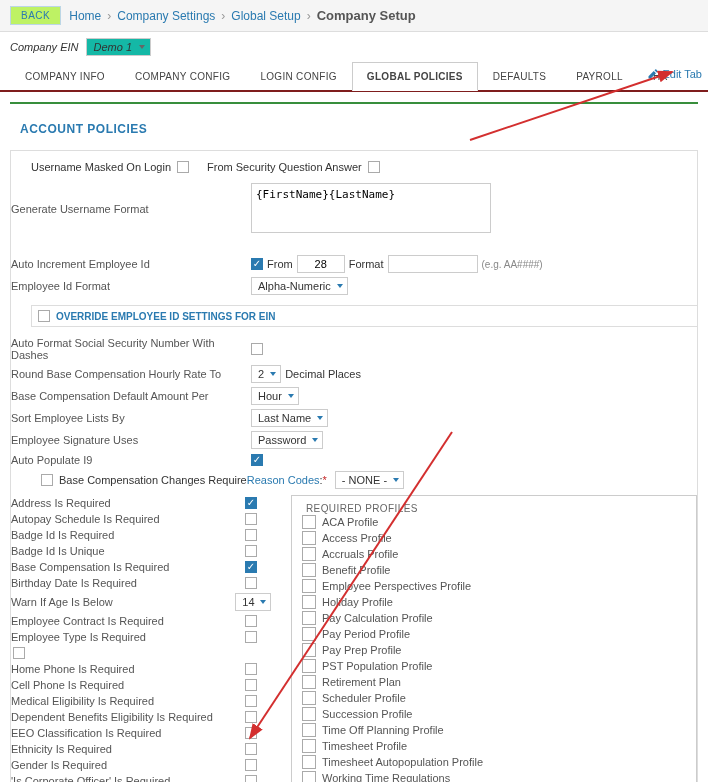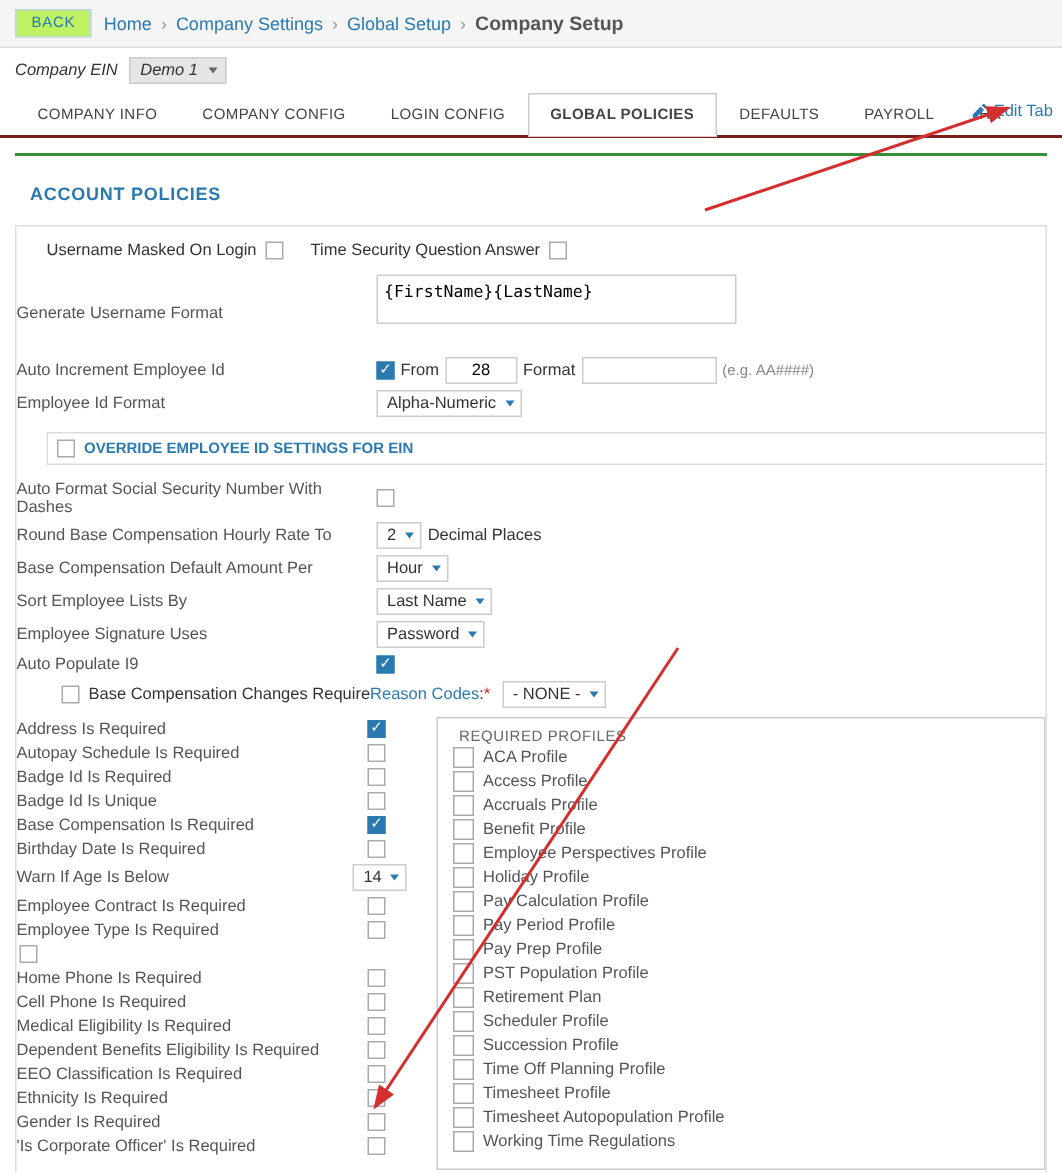--- a/index.html
+++ b/index.html
@@ -7,21 +7,21 @@
 
 
 .header { background: #f5f5f5; border-bottom: 1px solid #ddd; padding: 6px 10px; display: flex; align-items: center; gap: 8px; }
 .back-btn { background: #bef264; border: 1px solid #bcd6e5; color: #2a7ab0; padding: 3px 10px; font-size: 10px; letter-spacing: 0.5px; cursor: pointer; }
 .breadcrumb { display: flex; align-items: center; gap: 4px; font-size: 12px; color: #2a7ab0; }
 .breadcrumb .sep { color: #999; margin: 0 2px; }
 .breadcrumb .crumb { cursor: pointer; }
 .breadcrumb .current { color: #555; font-weight: bold; font-size: 13px; }
 
 .ein-bar { padding: 6px 10px; display: flex; align-items: center; gap: 8px; font-size: 11px; font-style: italic; }
-.ein-select { border: 1px solid #ccc; background: #e5e5e5; padding: 2px 18px 2px 6px; position: relative; cursor: pointer; display: inline-flex; align-items: center; }
+.ein-select { border: 1px solid #ccc; background: #14b8a6; padding: 2px 18px 2px 6px; position: relative; cursor: pointer; display: inline-flex; align-items: center; }
 .ein-select::after { content:''; border-left: 3px solid transparent; border-right: 3px solid transparent; border-top: 4px solid #666; position: absolute; right: 5px; top: 50%; margin-top: -2px; }
 
 
 .tabs { display: flex; border-bottom: 2px solid #7f1d1d; padding: 0 10px; position:relative; }
 .tab { padding: 8px 14px; font-size: 10px; color: #444; border: 1px solid transparent; border-bottom: none; cursor: pointer; letter-spacing: 0.3px; }
 .tab.active { border-color: #ccc; background: #fff; font-weight: bold; border-bottom: 1px solid #fff; margin-bottom: -1px; }
 .edit-tab { position: absolute; right: 6px; top: 6px; color: #2a7ab0; display: flex; align-items: center; gap: 3px; cursor: pointer; font-size: 11px; }
 .edit-icon { width: 12px; height: 12px; }
 
 .green-border { border-top: 2px solid #388e3c; margin: 10px 10px 0 10px; }
@@ -29,21 +29,21 @@
 
 .section-title { color: #2a7ab0; font-size: 12px; font-weight: bold; letter-spacing: 0.5px; padding: 18px 10px 14px 20px; }
 .section-box { border: 1px solid #ddd; margin: 0 10px; padding: 10px 0; }
 
 .form-row { display: flex; align-items: center; padding: 2px 0; min-height: 18px; }
 .form-label { width: 240px; text-align: left; color: #555; font-size: 11px; padding-right: 6px; }
 .form-ctrl { display: flex; align-items: center; gap: 4px; }
 .check { width: 12px; height: 12px; border: 1px solid #aaa; background: #fff; display: inline-flex; align-items: center; justify-content: center; cursor: pointer; flex-shrink: 0; }
 .check.checked { background: #2a7ab0; border-color: #2a7ab0; }
 .check.checked::after { content:'✓'; color: #fff; font-size: 10px; line-height: 1; }
-.textarea { border: 1px solid #ccc; width: 240px; height: 33px; padding: 4px; font-size: 11px; resize: none; }
+.textarea { border: 1px solid #ccc; width: 240px; height: 50px; padding: 4px; font-size: 11px; resize: none; }
 .input-sm { border: 1px solid #ccc; padding: 2px 4px; width: 48px; text-align: center; font-size: 11px; }
 .input-md { border: 1px solid #ccc; padding: 2px 4px; width: 90px; font-size: 11px; }
 .select { border: 1px solid #ccc; padding: 2px 16px 2px 6px; font-size: 11px; position: relative; display: inline-flex; align-items: center; cursor: pointer; background: #fff; min-height: 16px; }
 .select::after { content:''; border-left: 3px solid transparent; border-right: 3px solid transparent; border-top: 4px solid #2a7ab0; position: absolute; right: 4px; top: 50%; margin-top: -2px; }
 .hint { color: #888; font-size: 10px; }
 .link { color: #2a7ab0; cursor: pointer; }
 .required { color: #c62828; }
 
 .override-row { border: 1px solid #ddd; border-right: none; margin: 8px 0 8px 20px; padding: 4px 6px; color: #2a7ab0; font-size: 10px; font-weight: bold; display: flex; align-items: center; gap: 6px; }
 .top-checks { display:flex; align-items:center; gap: 18px; margin-left:20px; padding-bottom:8px; }
@@ -107,21 +107,21 @@
 <div class="section-title">ACCOUNT POLICIES</div>
 
 <div class="section-box">
 
   <div class="top-checks">
     <div style="display:flex;align-items:center;gap:6px;">
       <span>Username Masked On Login</span>
       <span class="check"></span>
     </div>
     <div style="display:flex;align-items:center;gap:6px;">
-      <span>Time Security Question Answer</span>
+      <span>From Security Question Answer</span>
       <span class="check"></span>
     </div>
   </div>
 
   <div class="form-row" style="align-items:flex-start;">
     <div class="form-label" style="padding-top:20px;">Generate Username Format</div>
     <div class="form-ctrl">
         <textarea class="textarea" style="">{FirstName}{LastName}</textarea>
       </div>
   </div>

